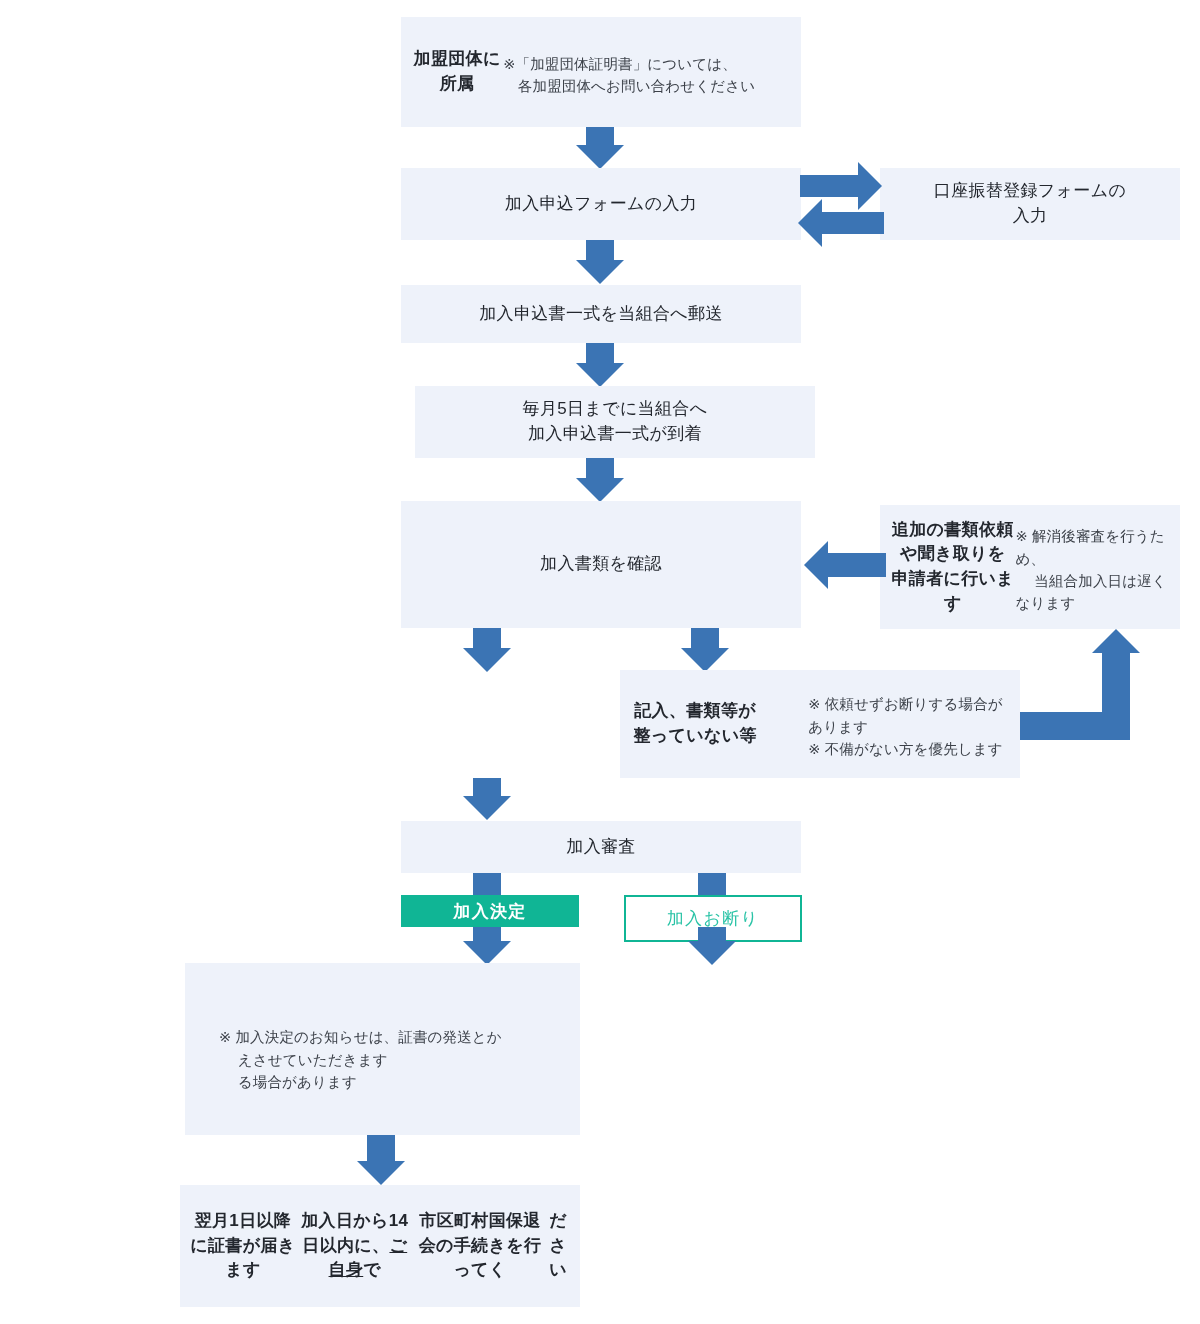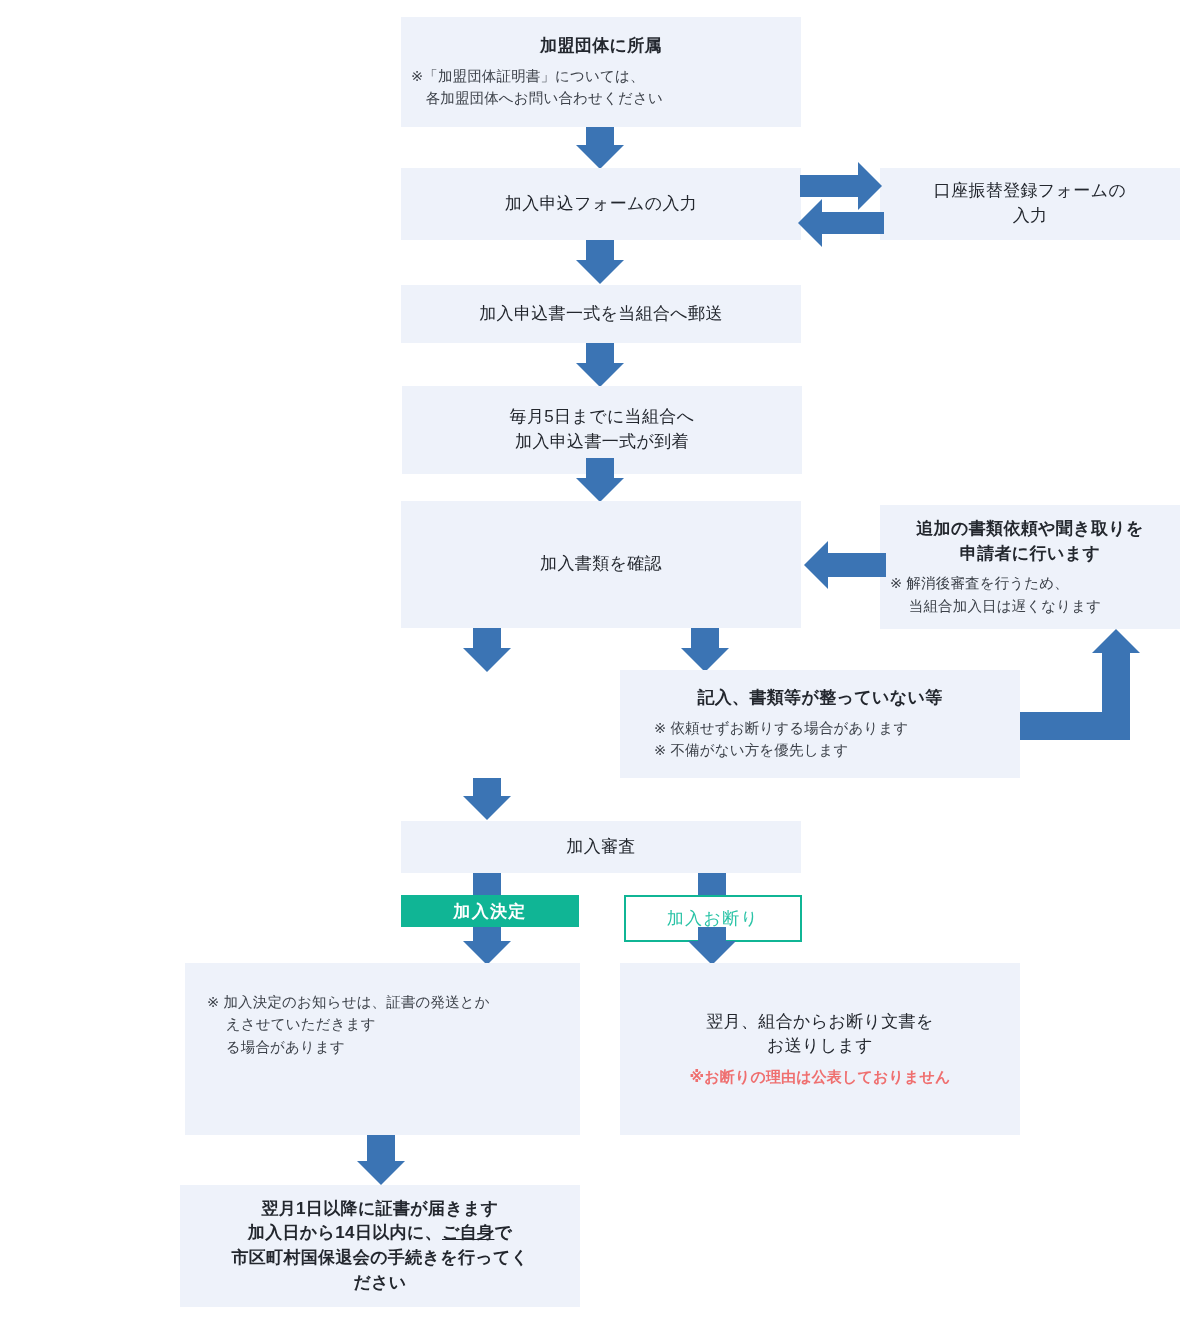--- a/index.html
+++ b/index.html
@@ -17,21 +17,21 @@
     width: 1200px;
     height: 1324px;
     background: #ffffff;
     overflow: hidden;
   }
   .node {
     position: absolute;
     background: #eef2fa;
     box-sizing: border-box;
     display: flex;
-    flex-direction: column;
+    flex-direction: row;
     align-items: center;
     justify-content: center;
     text-align: center;
     padding: 6px 10px;
   }
   .node .title {
     font-size: 17px;
     line-height: 1.45;
     color: #23272e;
     letter-spacing: 0.02em;
@@ -167,21 +167,21 @@
 
   <div class="node" style="left:401px; top:285px; width:400px; height:58px;">
     <div class="title">加入申込書一式を当組合へ郵送</div>
   </div>
 
   <div>
     <div class="arrow-shaft-v" style="left:586px; top:343px; width:28px; height:22px;"></div>
     <div class="arrow-head-down" style="left:576px; top:363px;"></div>
   </div>
 
-  <div class="node" style="left:402px; top:386px; width:400px; height:88px; white-space:pre-line;">
+  <div class="node" style="left:415px; top:386px; width:400px; height:72px; white-space:pre-line;">
     <div class="title">毎月5日までに当組合へ
 加入申込書一式が到着</div>
   </div>
 
   <div>
     <div class="arrow-shaft-v" style="left:586px; top:458px; width:28px; height:22px;"></div>
     <div class="arrow-head-down" style="left:576px; top:478px;"></div>
   </div>
 
   <div class="node" style="left:401px; top:501px; width:400px; height:127px;">
@@ -261,25 +261,20 @@
   </div>
 
   <div class="node" style="left:185px; top:963px; width:395px; height:172px; justify-content:flex-start; padding-top:18px;">
     <div class="notes" style="padding-left:24px; margin-top:10px;">
       <span class="note left">※ 加入決定のお知らせは、証書の発送とか</span>
       <span class="note left">　 えさせていただきます</span>
       <span class="note left">　 る場合があります</span>
     </div>
   </div>
 
-  <div class="node" style="left:620px; top:963px; width:400px; height:172px;">
-    <div class="title" style="white-space:pre-line;">翌月、組合からお断り文書を
-お送りします</div>
-    <span class="note red" style="margin-top:6px;">※お断りの理由は公表しておりません</span>
-  </div>
 
   <div>
     <div class="arrow-shaft-v" style="left:367px; top:1135px; width:28px; height:28px;"></div>
     <div class="arrow-head-down" style="left:357px; top:1161px;"></div>
   </div>
 
   <div class="node" style="left:180px; top:1185px; width:400px; height:122px;">
     <div class="title bold">翌月1日以降に証書が届きます</div>
     <div class="title bold">
       <span>加入日から14日以内に、</span><span class="u">ご自身</span><span>で</span>

